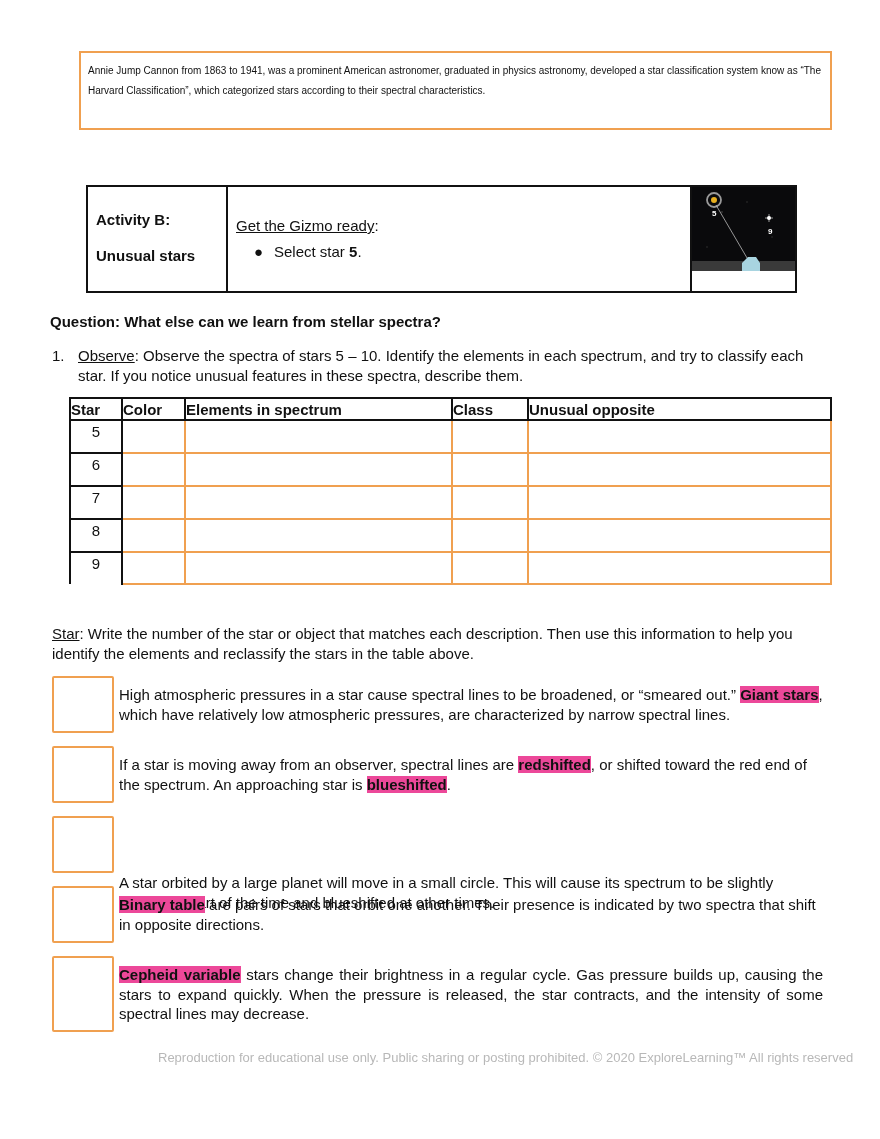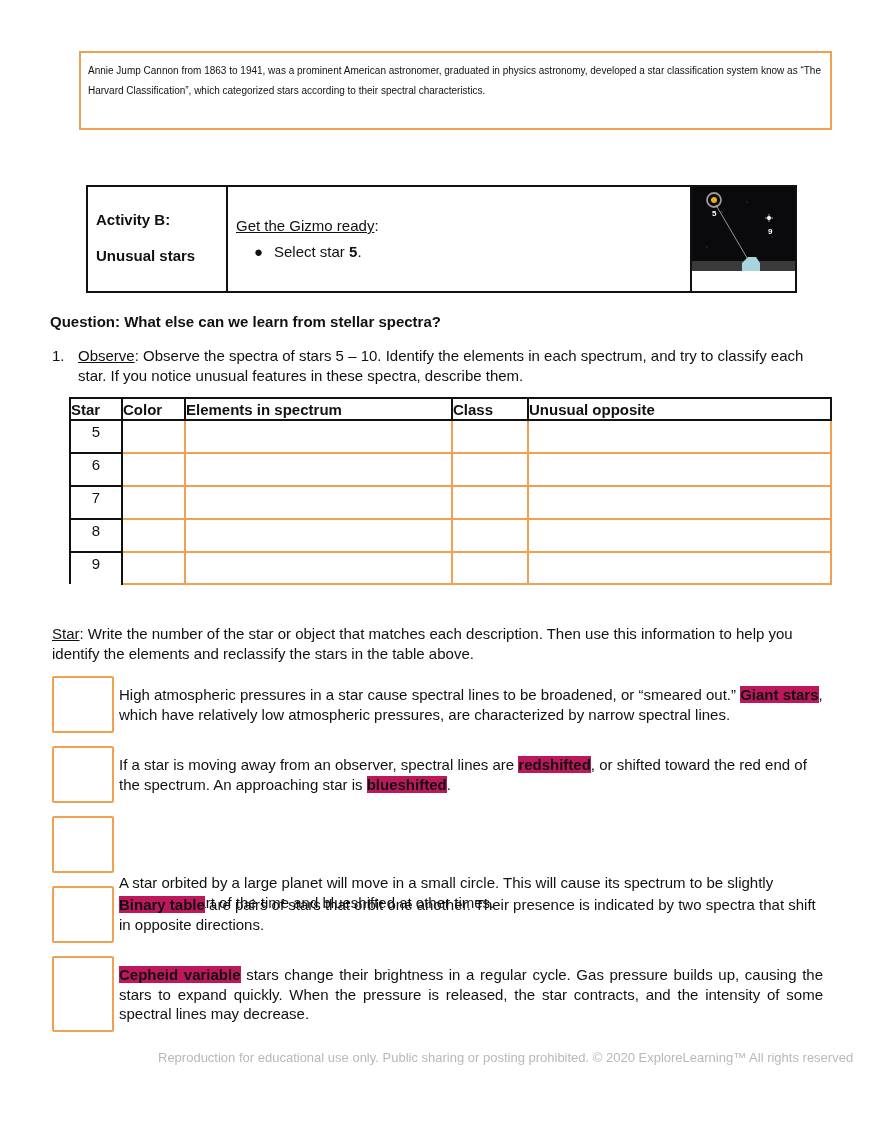--- a/index.html
+++ b/index.html
@@ -54,21 +54,21 @@
   .match {
     left: 52px; top: 624px; width: 780px; line-height: 19.5px;
   }
   .mbox {
     position: absolute; left: 52px; width: 58px; height: 53px;
     border: 2px solid #f0a050; border-radius: 2px;
   }
   .mtext {
     position: absolute; left: 119px; width: 704px; line-height: 19.5px;
   }
-  .hl { background: #be185d; font-weight: bold; }
+  .hl { background: #ec4899; font-weight: bold; }
   .justify { text-align: justify; }
   .footer {
     left: 158px; top: 1050px; font-size: 13px; color: #b8b8b8;
   }
 </style>
 </head>
 <body>
 
 <div class="abs intro-box">
   <span>Annie Jump Cannon from 1863 to 1941, was a prominent American astronomer, graduated in physics astronomy, developed a star classification system know as “The Harvard Classification”, which categorized stars according to their spectral characteristics.</span>

